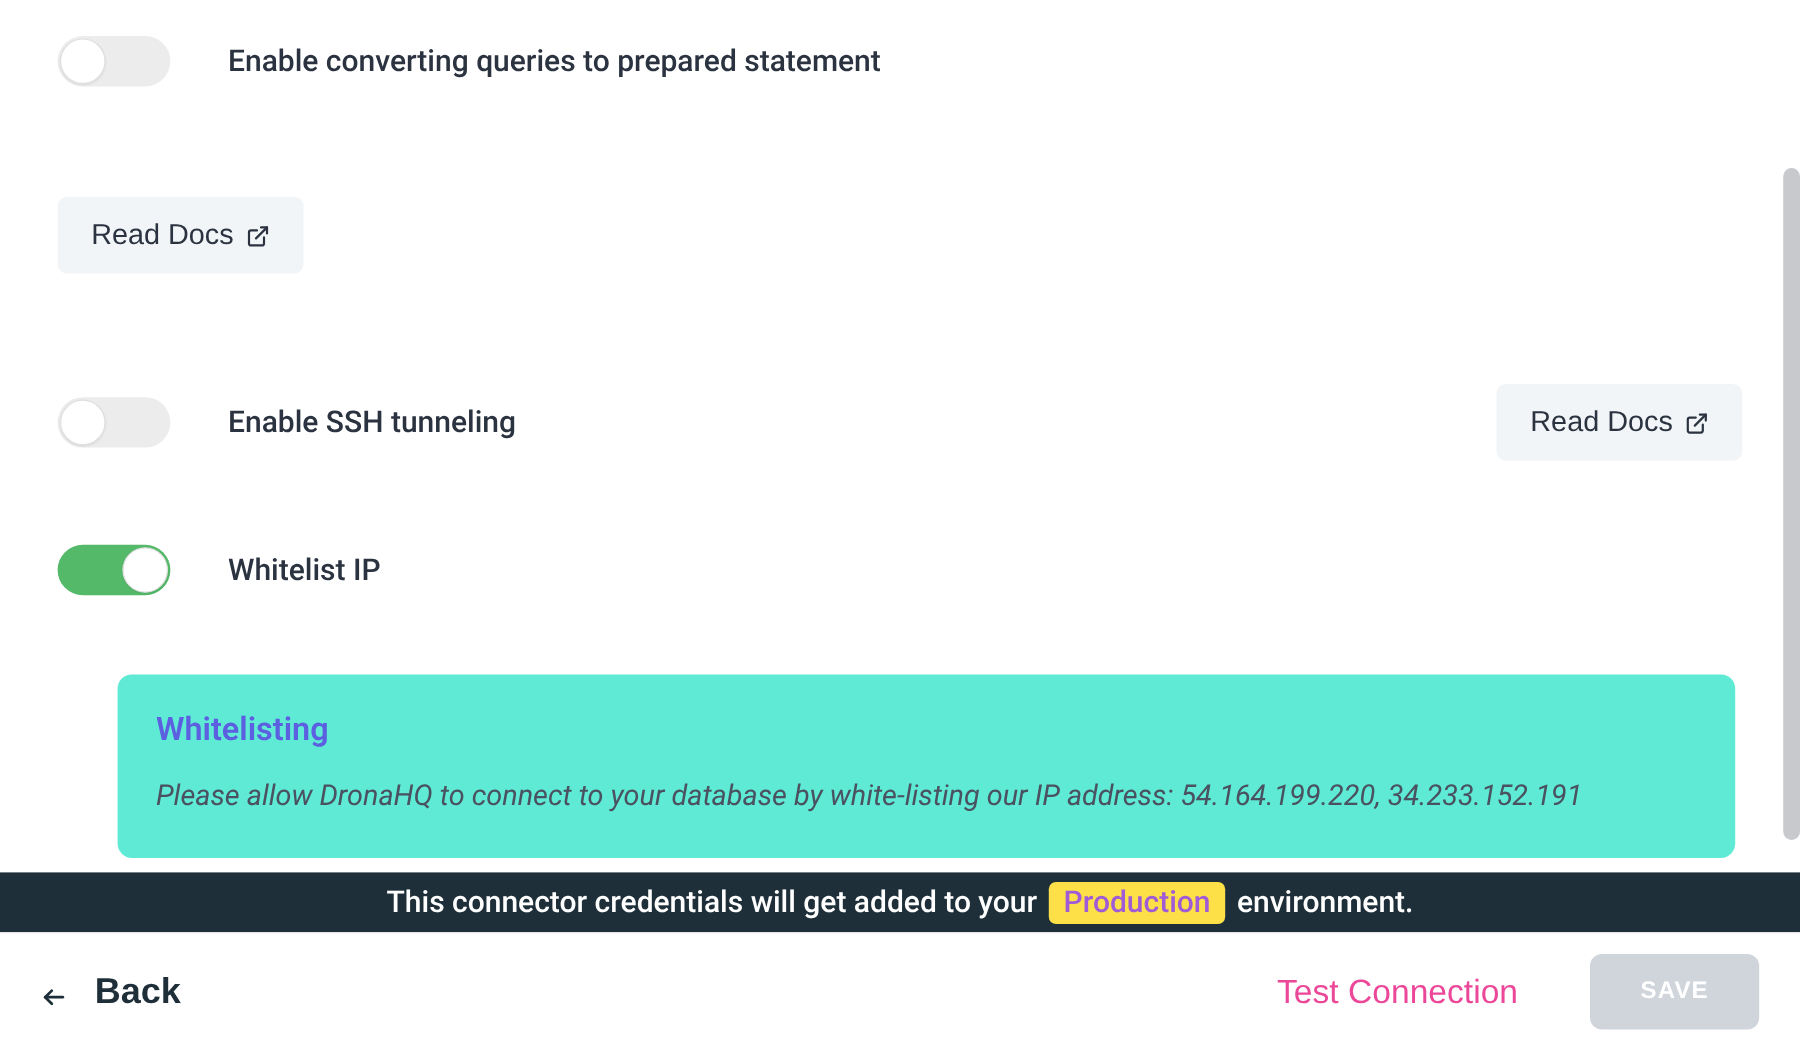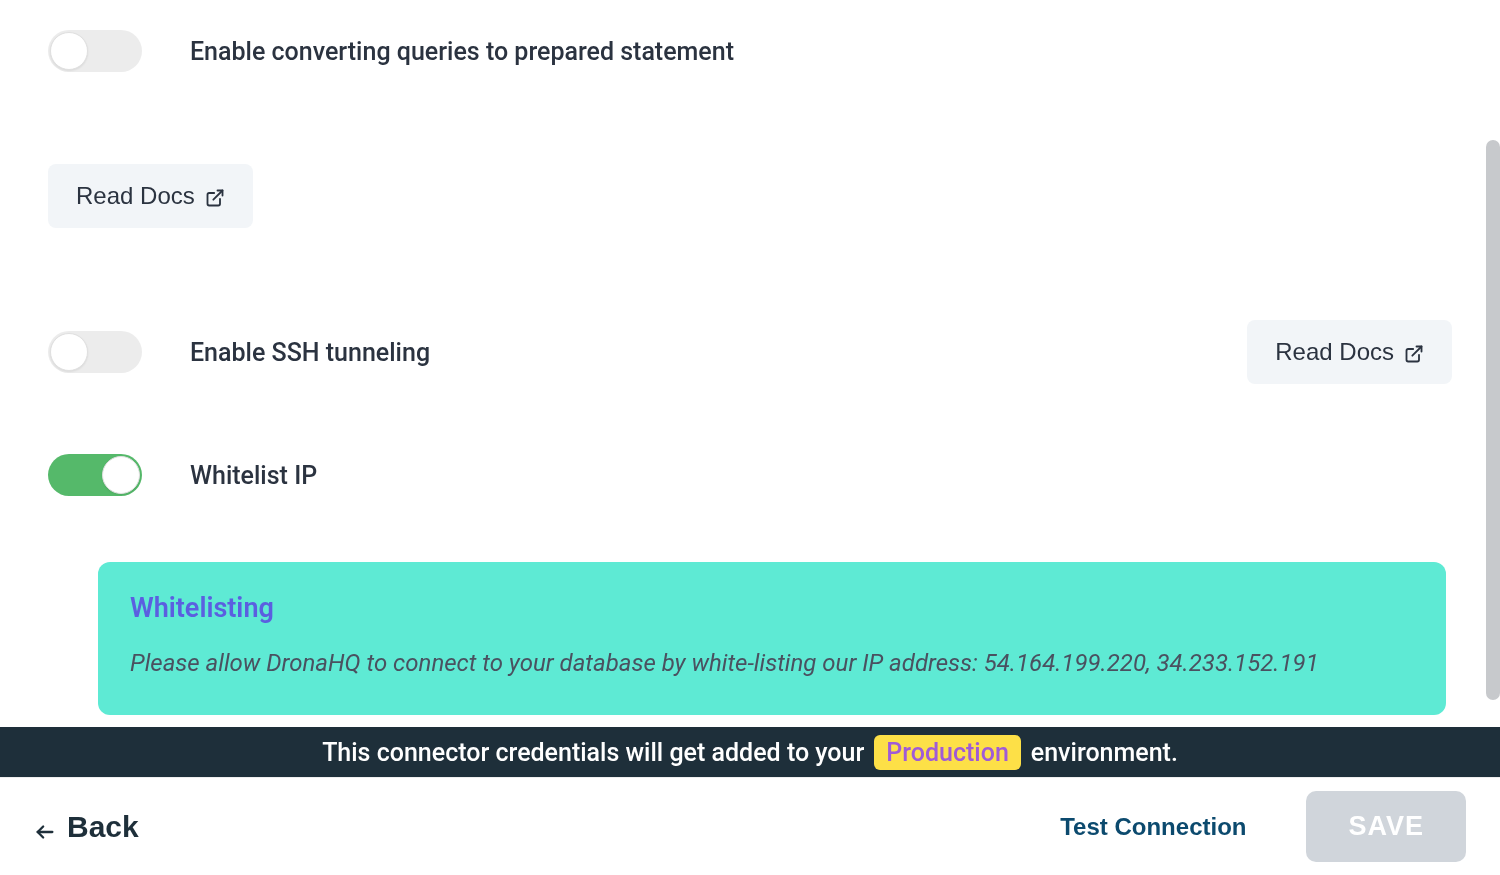--- a/index.html
+++ b/index.html
@@ -125,50 +125,50 @@
     display: flex;
     align-items: center;
     justify-content: space-between;
     padding: 0 34px 0 34px;
     background: #fff;
     border-top: 1px solid #eee;
   }
   .back-btn {
     display: flex;
     align-items: center;
-    gap: 11px;
+    gap: 23px;
     color: #1e2f3a;
     font-size: 30px;
     font-weight: 700;
     background: none;
     border: none;
     cursor: pointer;
   }
   .arrow-left {
     width: 22px;
     height: 22px;
     display: inline-block;
   }
   .footer-right {
     display: flex;
     align-items: center;
     gap: 60px;
   }
   .test-conn {
-    color: #0c4a6e;
-    font-size: 24px;
-    font-weight: 700;
+    color: #ec4899;
+    font-size: 28px;
+    font-weight: 400;
     background: none;
     border: none;
     cursor: pointer;
   }
   .save-btn {
     background: #d0d5db;
     color: #fff;
-    font-size: 27px;
+    font-size: 20px;
     font-weight: 700;
     border: none;
     border-radius: 10px;
     padding: 20px 42px;
     cursor: pointer;
     letter-spacing: 1px;
   }
   .scrollbar {
     position: absolute;
     right: 0;

